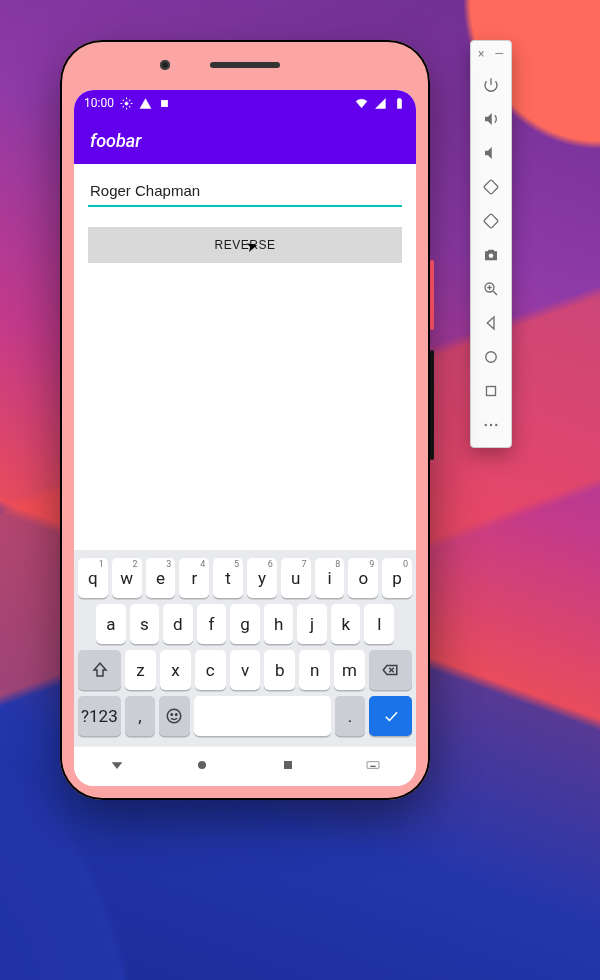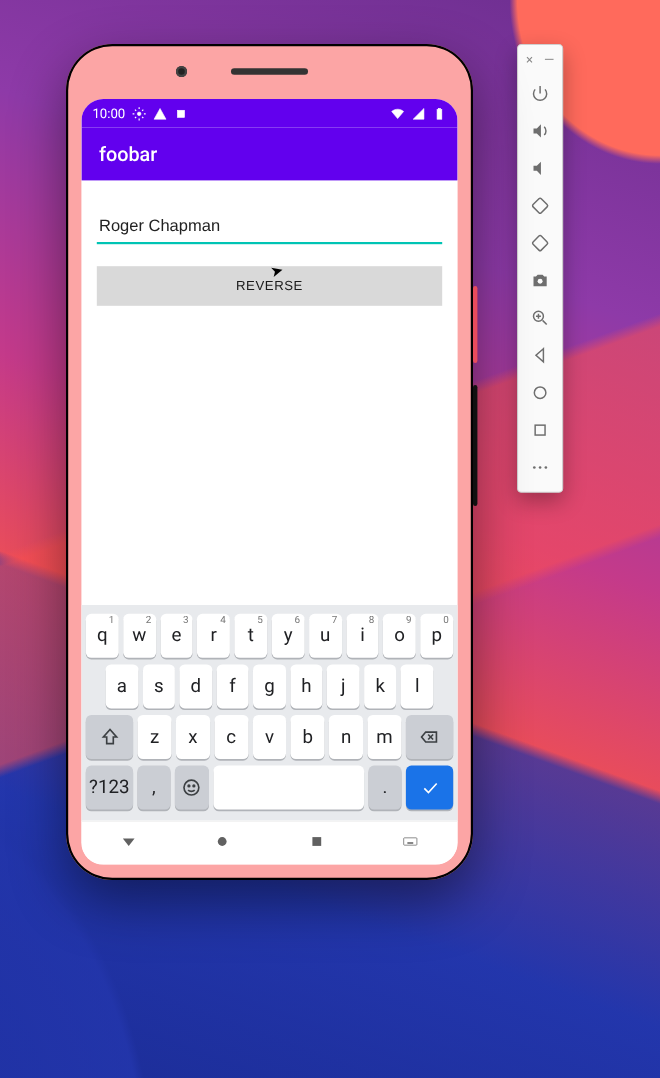--- a/index.html
+++ b/index.html
@@ -71,25 +71,25 @@
     padding:0 10px;justify-content:space-between;
   }
   .status-left,.status-right{display:flex;align-items:center;gap:6px;}
   .ico{display:inline-flex;align-items:center;justify-content:center;}
   .ico svg{width:13px;height:13px;fill:#fff;stroke:#fff;}
 
   
   .app-bar{
     height:48px;background:var(--purple);
     color:#fff;display:flex;align-items:center;
-    padding:0 16px;font-size:18px;font-weight:500;
-  }
-
-  
-  .content{flex:1;padding:27px 14px 0;position:relative;}
+    padding:0 16px;font-size:18px;font-weight:500;font-style:italic;
+  }
+
+  
+  .content{flex:1;padding:12px 14px 0;position:relative;}
   .text-field{
     width:100%;
     border:none;border-bottom:2px solid var(--accent);
     padding:6px 2px;
     font-size:15px;color:#222;outline:none;
     background:transparent;
   }
   .btn-reverse{
     margin-top:20px;
     width:100%;height:36px;

